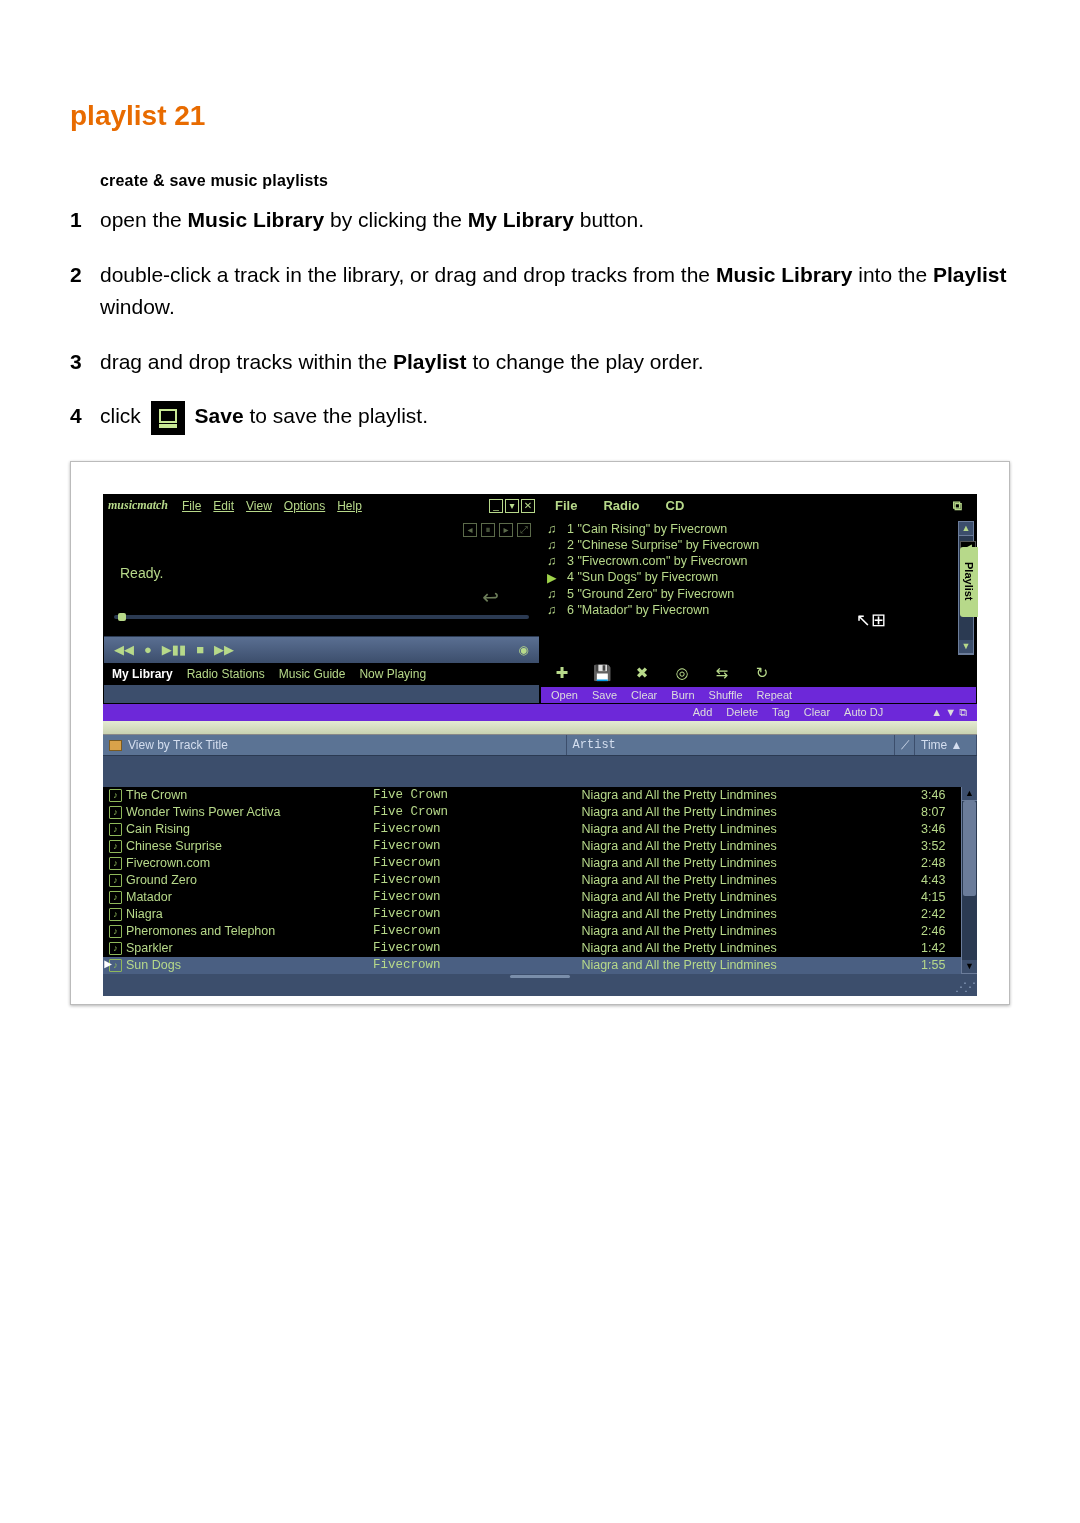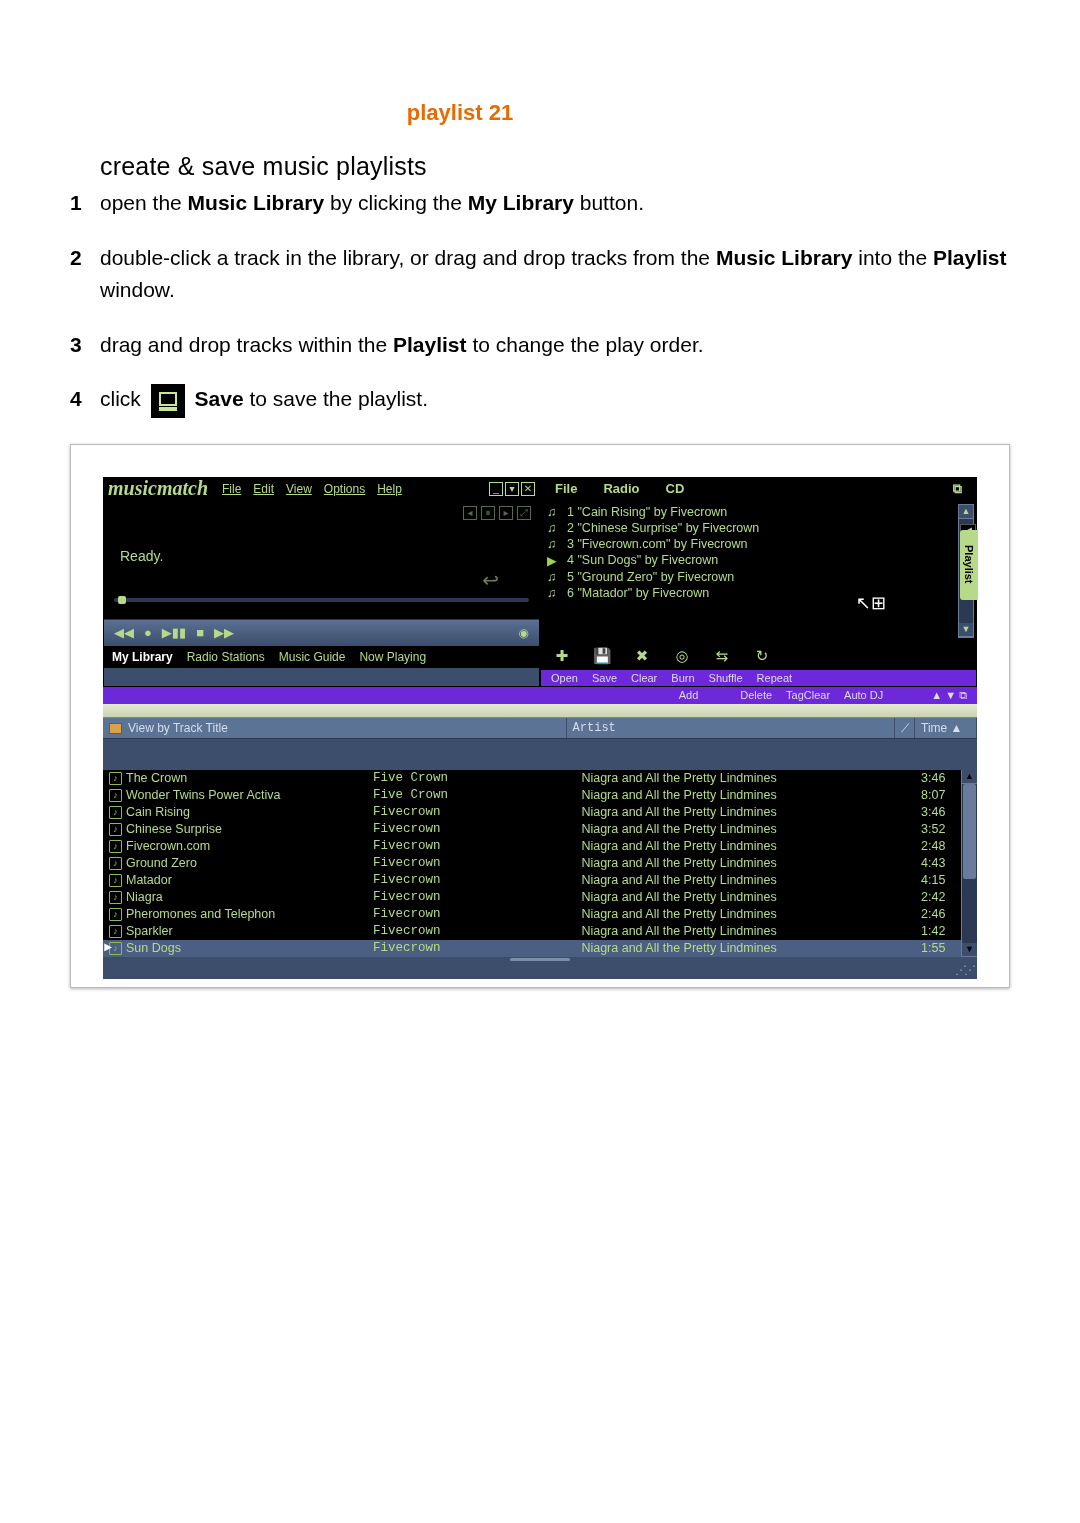--- a/index.html
+++ b/index.html
@@ -9,31 +9,31 @@
     background: #fff;
     font-family: Arial, Helvetica, sans-serif;
     width: 1080px;
     height: 1523px;
     position: relative;
   }
   .page {
     padding: 100px 70px 0 70px;
   }
   .header-tag {
-    text-align: center;
+    text-align: left;
     color: #e86b00;
     font-weight: bold;
-    font-size: 22px;
-    margin-bottom: 26px;
+    font-size: 28px;
+    margin-bottom: 40px;
     padding-right: 160px;
   }
   .section-title {
-    font-weight: normal;
-    font-size: 25px;
-    margin: 0 0 6px 30px;
+    font-weight: bold;
+    font-size: 16px;
+    margin: 0 0 14px 30px;
     letter-spacing: 0.2px;
   }
   ol.steps {
     list-style: none;
     padding: 0;
     margin: 0 0 26px 0;
     font-size: 21px;
     line-height: 1.55;
   }
   ol.steps li {
@@ -91,21 +91,21 @@
   .mm-right { flex: 1; min-width: 0; position: relative; }
 
   .mm-titlebar {
     display: flex; align-items: center;
     background: #000;
     height: 22px;
     padding: 0 4px;
     color: #b7d98a;
     font-size: 12px;
   }
-  .mm-logo { font-family: Georgia, serif; font-style: italic; font-weight: bold; font-size: 20px; padding-right: 8px;}
+  .mm-logo { font-family: Georgia, serif; font-style: italic; font-weight: bold; font-size: 12px; padding-right: 8px;}
   .mm-menu-item { padding: 0 6px; text-decoration: underline; cursor:pointer;}
   .mm-win-controls { margin-left: auto; display:flex; gap:2px;}
   .mm-win-btn { width:14px;height:14px;border:1px solid #b7d98a;display:flex;align-items:center;justify-content:center;font-size:10px;}
 
   .mm-player {
     background: #000;
     height: 120px;
     position: relative;
     border-bottom: 1px solid #2b3a52;
   }
@@ -354,21 +354,21 @@
             <span>Burn</span>
             <span>Shuffle</span>
             <span>Repeat</span>
           </div>
       </div>
     </div>
 
     <div style="background:#3c4e6c;">
       <div class="mm-labelbar" style="justify-content:flex-end;">
         <span class="sp"></span>
-        <span id="sublbls"><span style="margin-right: 14px;">Add</span><span style="margin-right: 14px; margin-left: 28px;">Delete</span><span style="">Tag</span><span style="margin-right: 14px;">Clear</span><span style="margin-right: 14px;">Auto DJ</span></span>
+        <span id="sublbls"><span style="margin-right: 14px;">Add</span><span style="margin-right: 14px;">Delete</span><span style="margin-right: 14px;">Tag</span><span style="margin-right: 14px;">Clear</span><span style="margin-right: 14px;">Auto DJ</span></span>
         <span style="margin-left:20px;">▲ ▼ ⧉</span>
       </div>
       <div class="mm-filter"></div>
       <div class="mm-library">
         <div class="lib-header">
           <div class="col-title"><span style="display:inline-block;width:13px;height:11px;background:#d9a24a;border:1px solid #7a5a20;margin-right:6px;vertical-align:middle;"></span><span>View by Track Title</span></div>
           <div class="col-artist">Artist</div>
           <div class="col-gap">⟋</div>
           <div class="col-time"><span>Time</span> <span>▲</span></div>
         </div>

